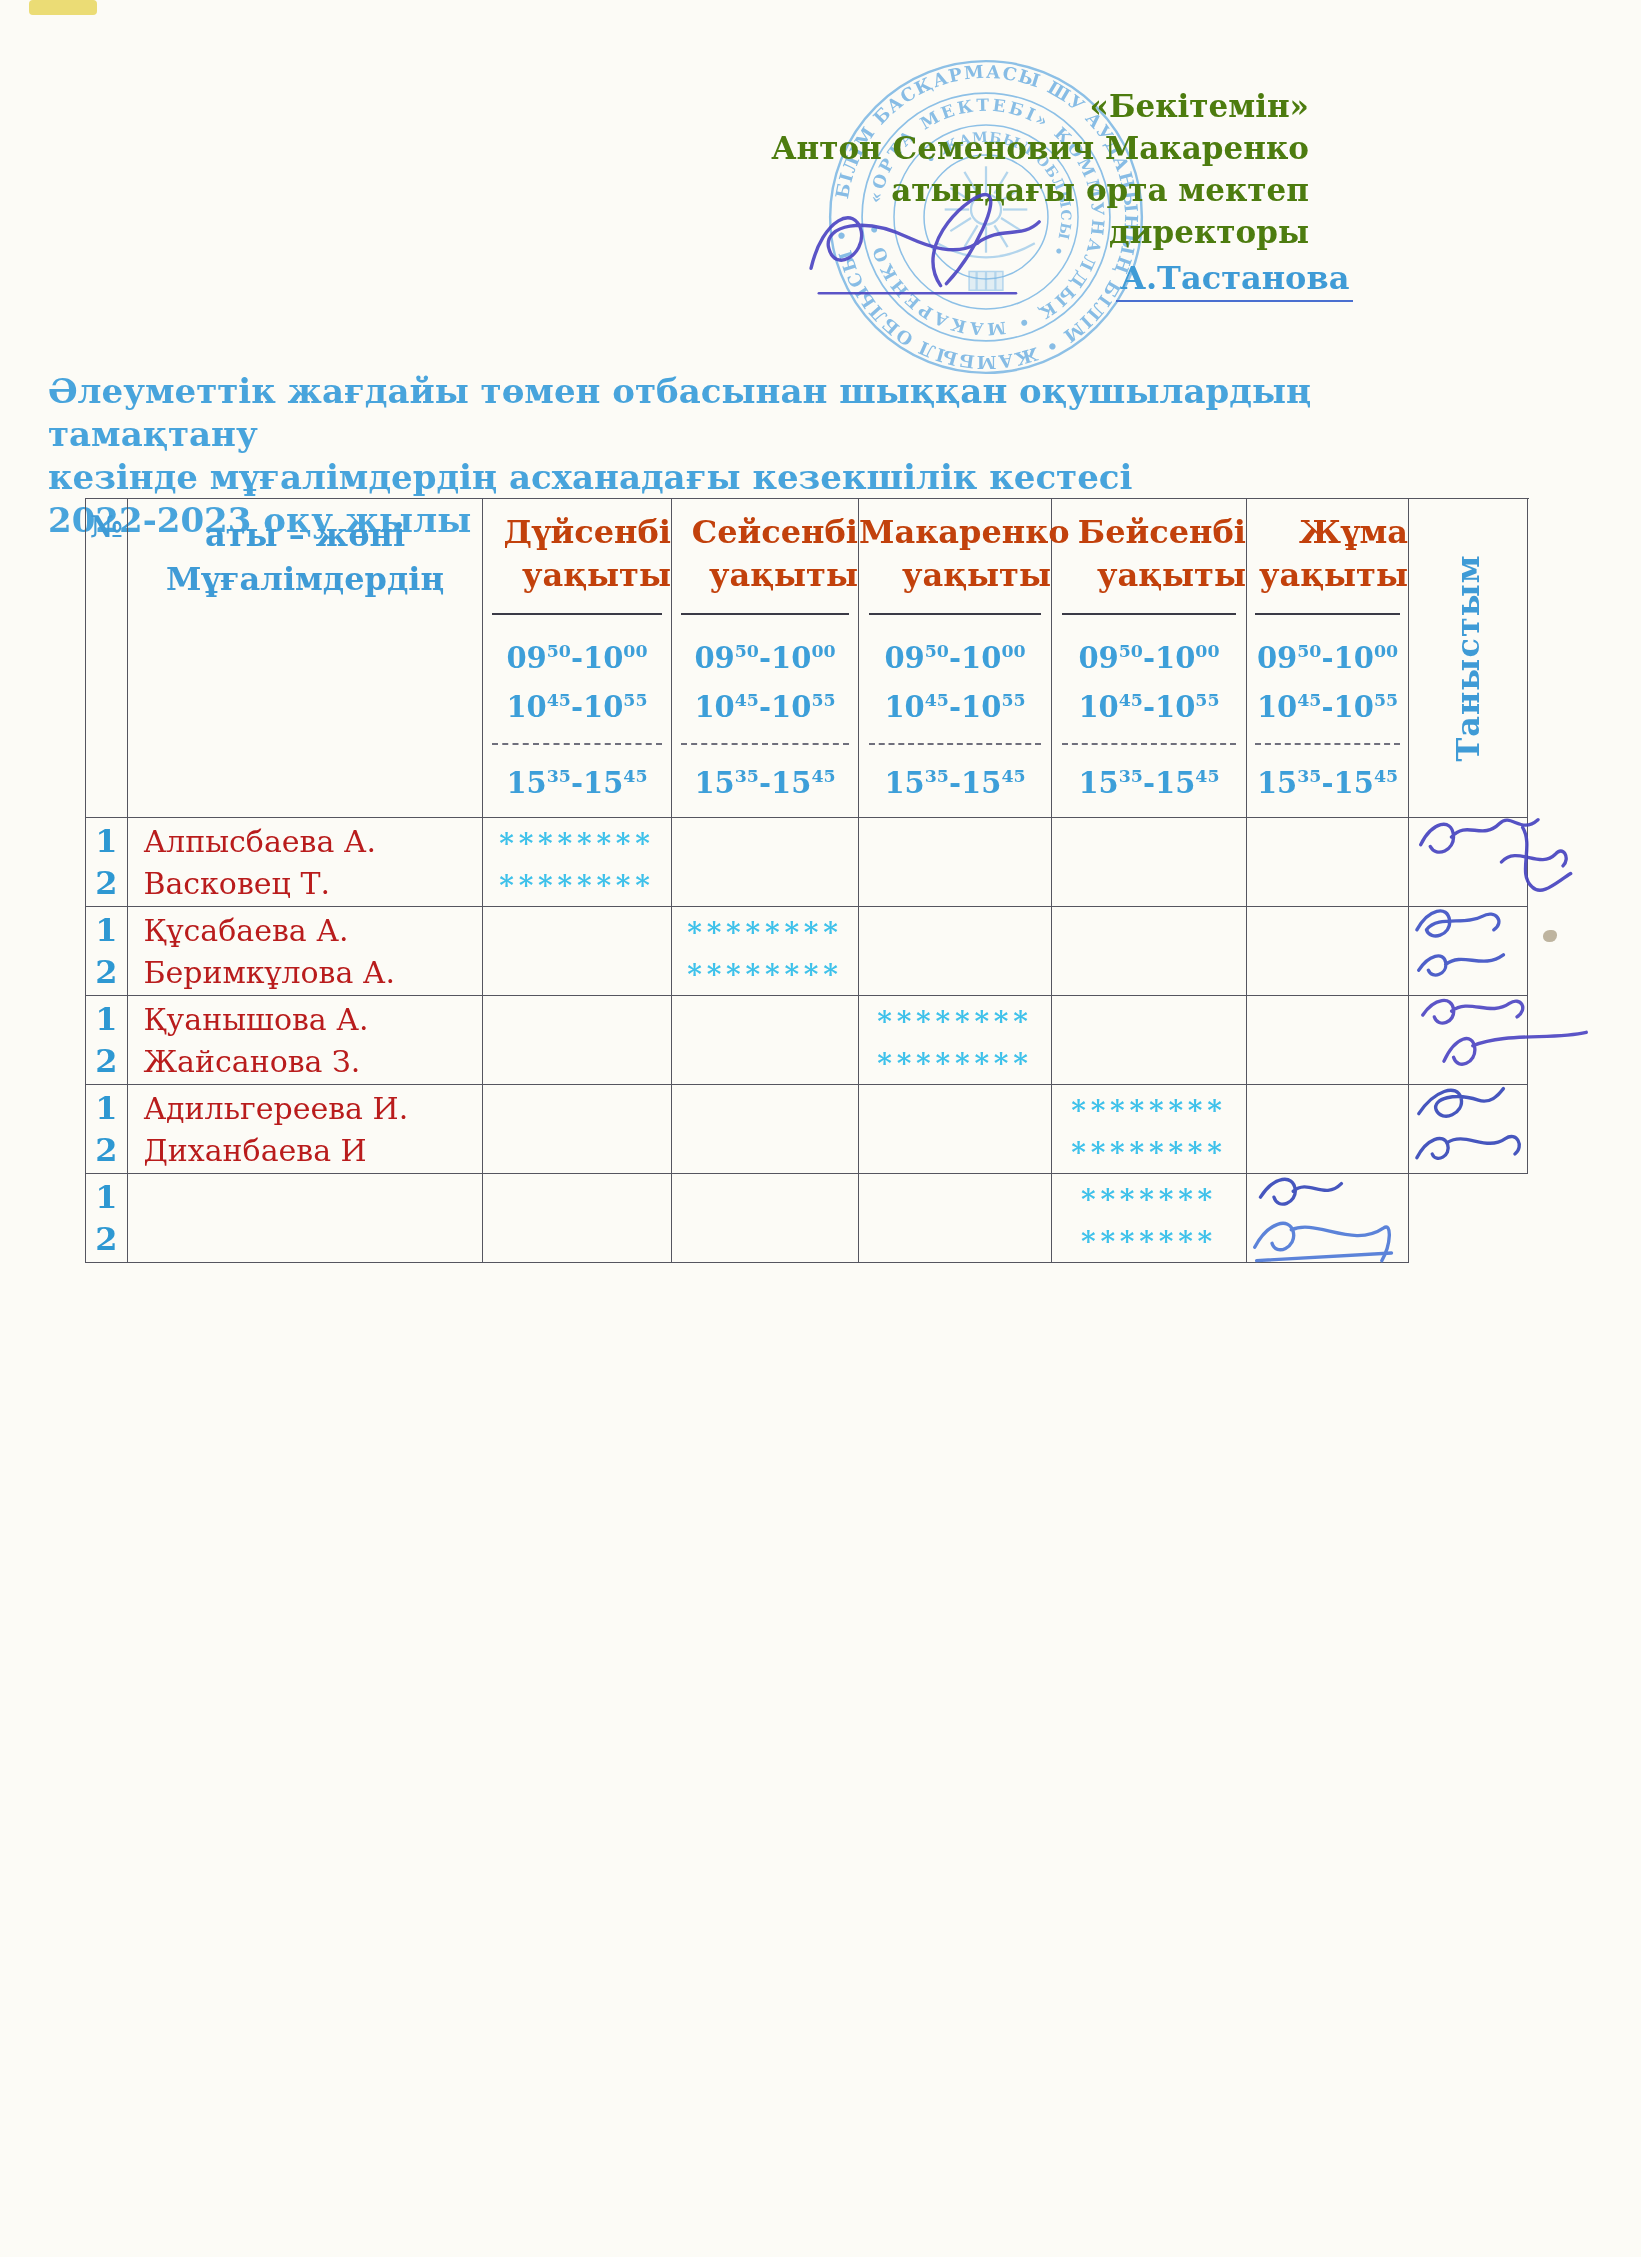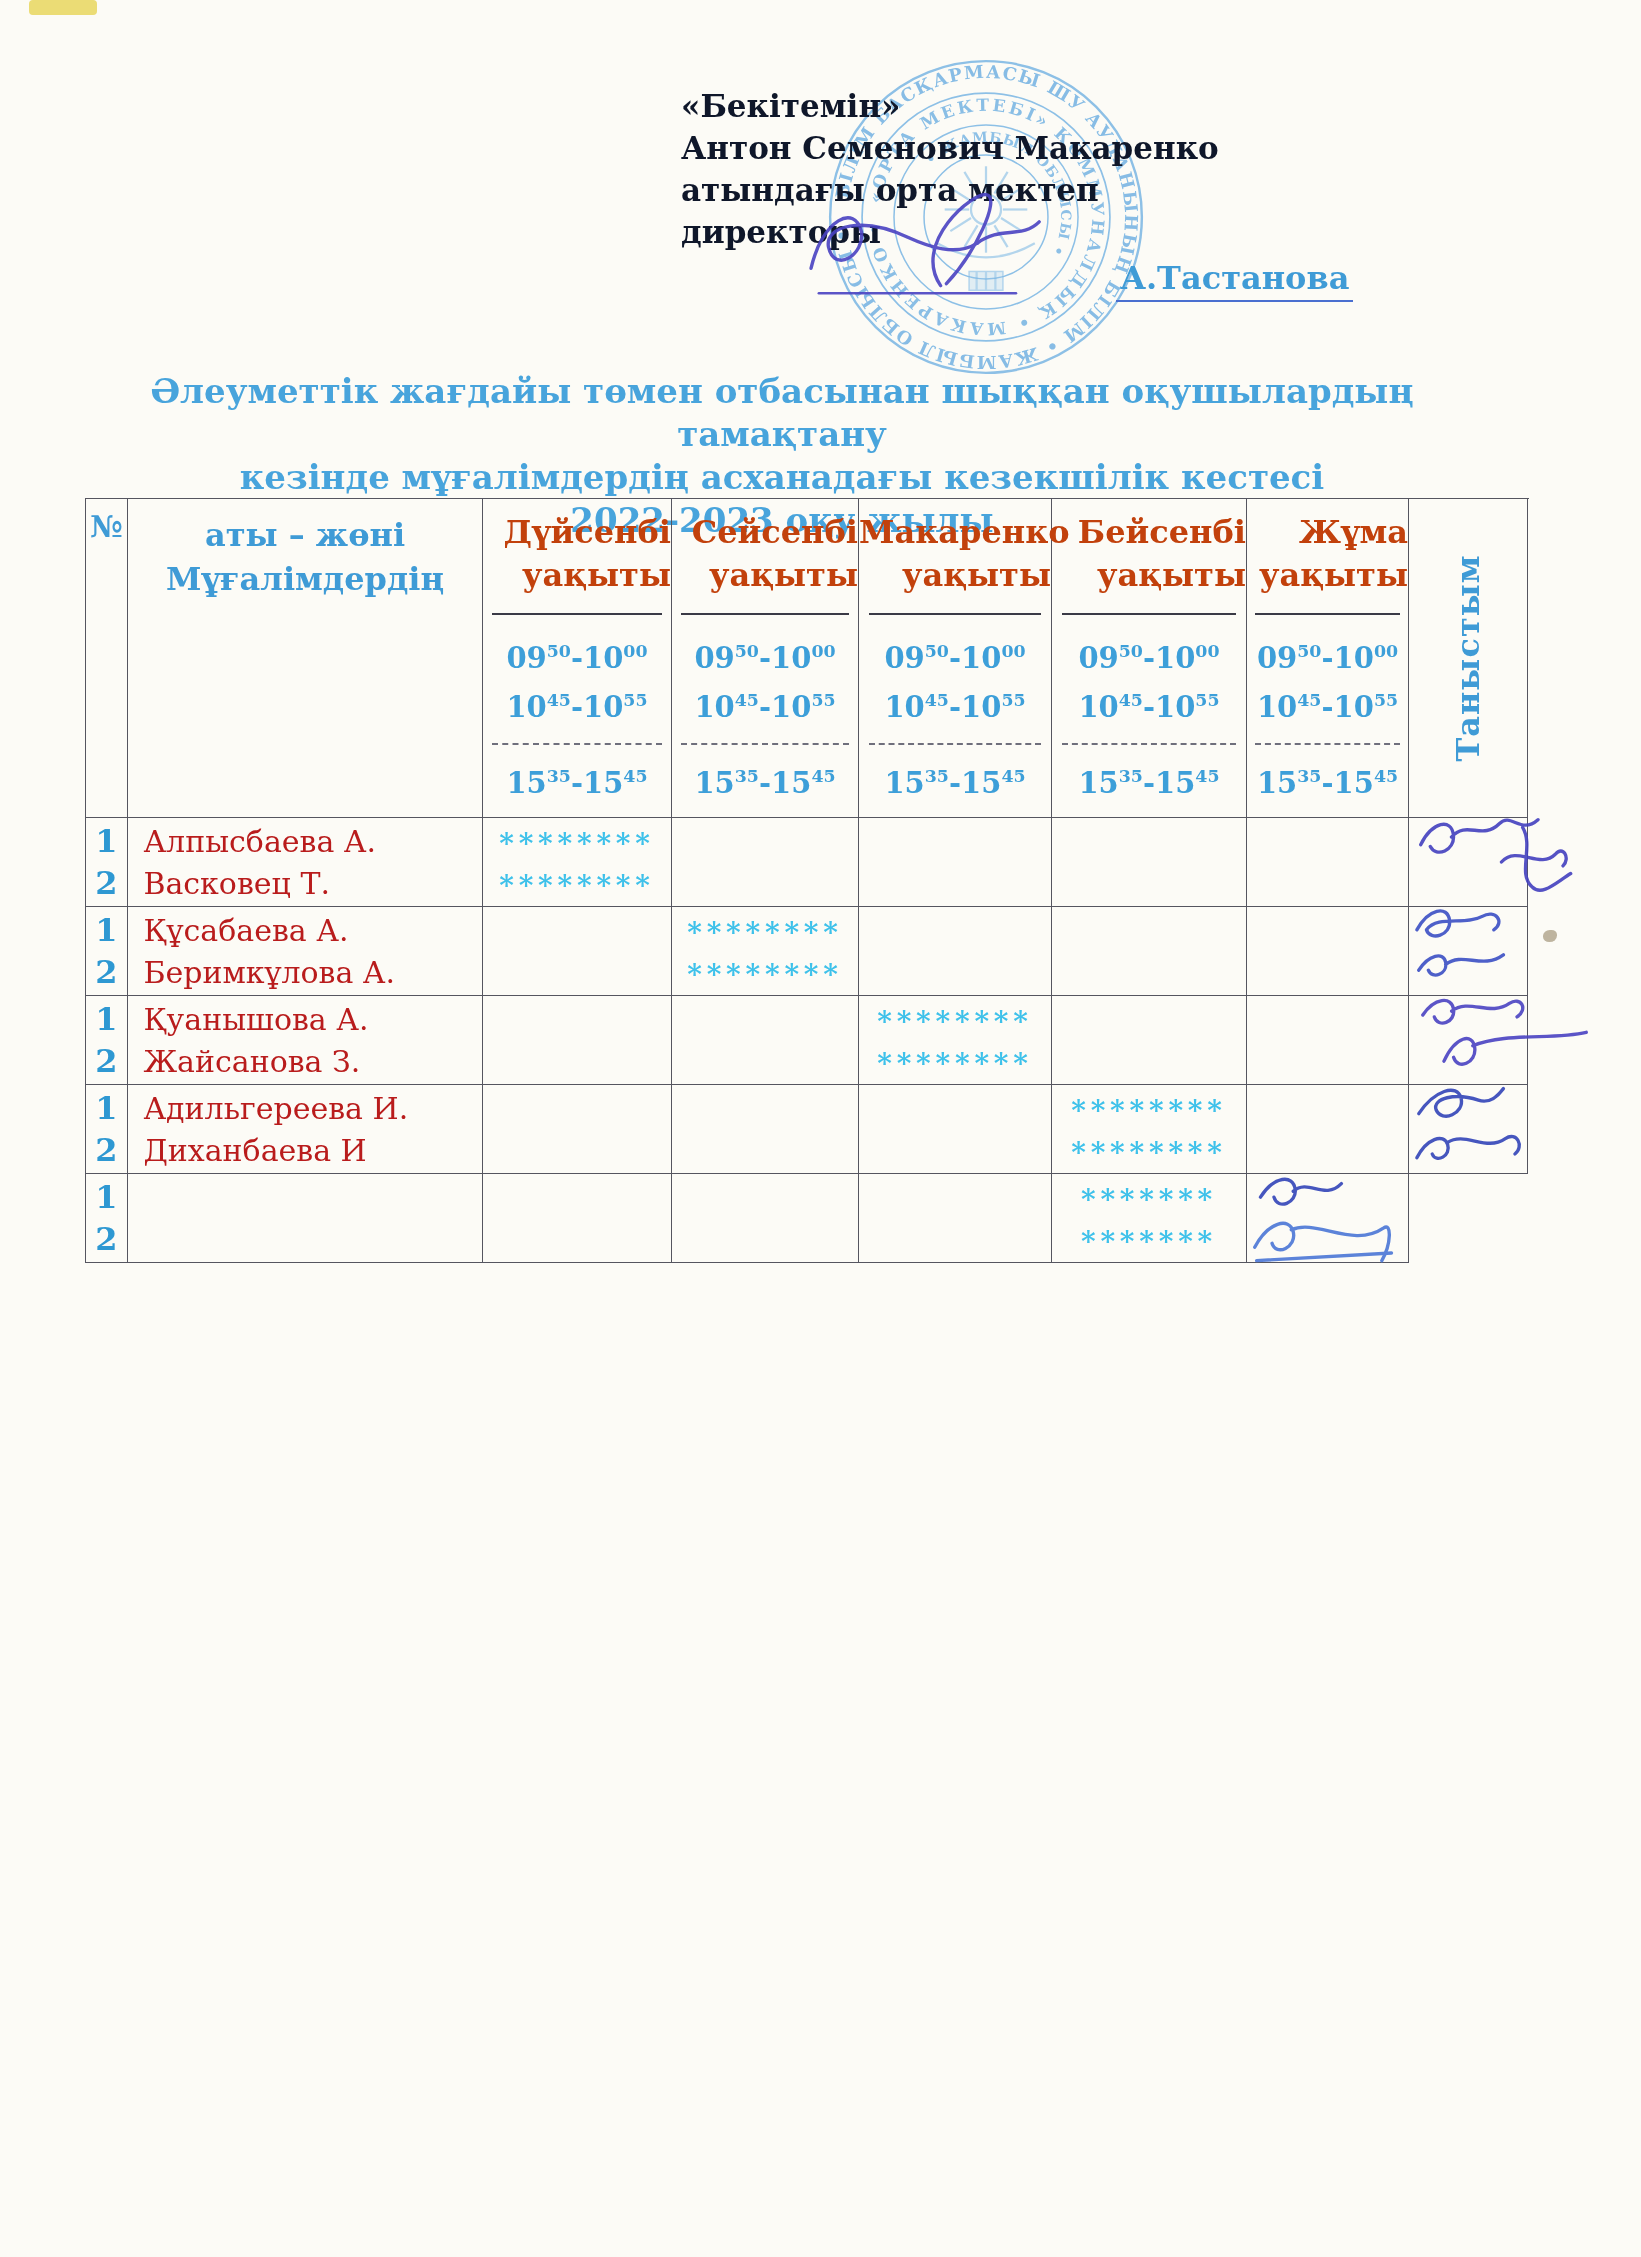--- a/index.html
+++ b/index.html
@@ -9,27 +9,27 @@
     font-family:"DejaVu Serif","Liberation Serif",serif;
     color:#48a4dc;
   }
   .abs{position:absolute;}
   
   .artifact-yellow{left:29px;top:0;width:68px;height:15.4px;background:#e6d24a;opacity:.75;border-radius:3.9px;}
   .speck{width:13.5px;height:11.6px;background:#8a7a58;border-radius:50% 40% 55% 45%;opacity:.55;}
   
   .stamp{left:817px;top:48px;filter:blur(0.6px);opacity:.92;}
   
-  .approval{left:681px;top:85px;width:628px;text-align:left;font-weight:bold;
-    font-size:31px;line-height:42px;color:#0f172a;}
+  .approval{left:681px;top:85px;width:628px;text-align:right;font-weight:bold;
+    font-size:31px;line-height:42px;color:#4d7c0f;}
   .signer{left:1116px;top:259px;font-size:32px;font-weight:bold;color:#3f9bd6;
     border-bottom:2.9px solid #4a6fd0;padding:0 3.9px 2.9px 3.9px;}
   .dir-sign{left:784px;top:183px;}
   
-  .title{left:48px;top:370px;width:1468px;text-align:center;font-weight:bold;
+  .title{left:48px;top:370px;width:1468px;font-weight:bold;
     font-size:34px;line-height:43px;color:#48a4dc;}
   
   .tbl{left:85px;top:498px;width:1443px;border-top:1.9px solid #55555f;border-left:1.9px solid #55555f;}
   .trow{display:grid;grid-template-columns:42px 355px 189px 187px 193px 195px 162px 119px;}
   .cell{border-right:1.9px solid #55555f;border-bottom:1.9px solid #55555f;position:relative;box-sizing:border-box;}
   .hrow .cell{height:319px;}
   .drow .cell{height:89px;}
   .numhead{font-size:30px;font-weight:bold;text-align:center;padding-top:9.7px;color:#3f9bd6;}
   .teachhead{font-size:32px;line-height:44px;font-weight:bold;text-align:center;padding-top:13.5px;color:#3f9bd6;}
   .dayname{font-size:32px;line-height:43px;font-weight:bold;text-align:right;padding-top:11.6px;color:#c2410c;}

